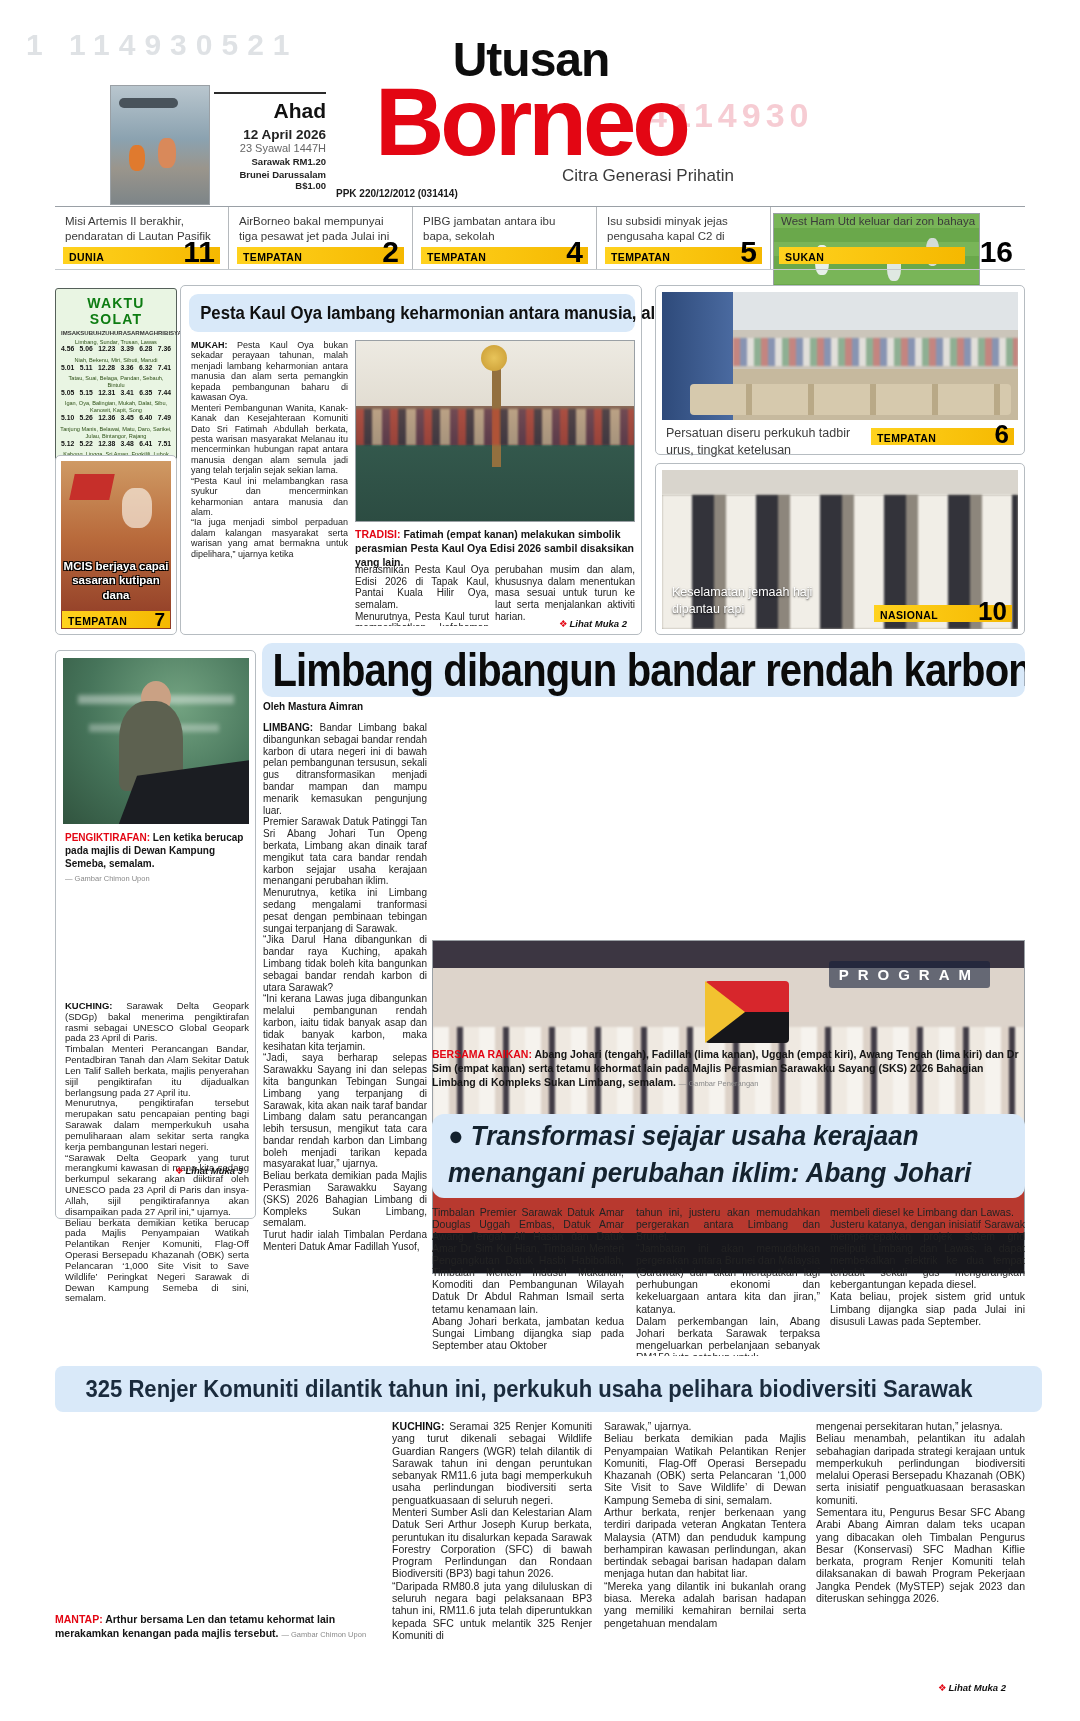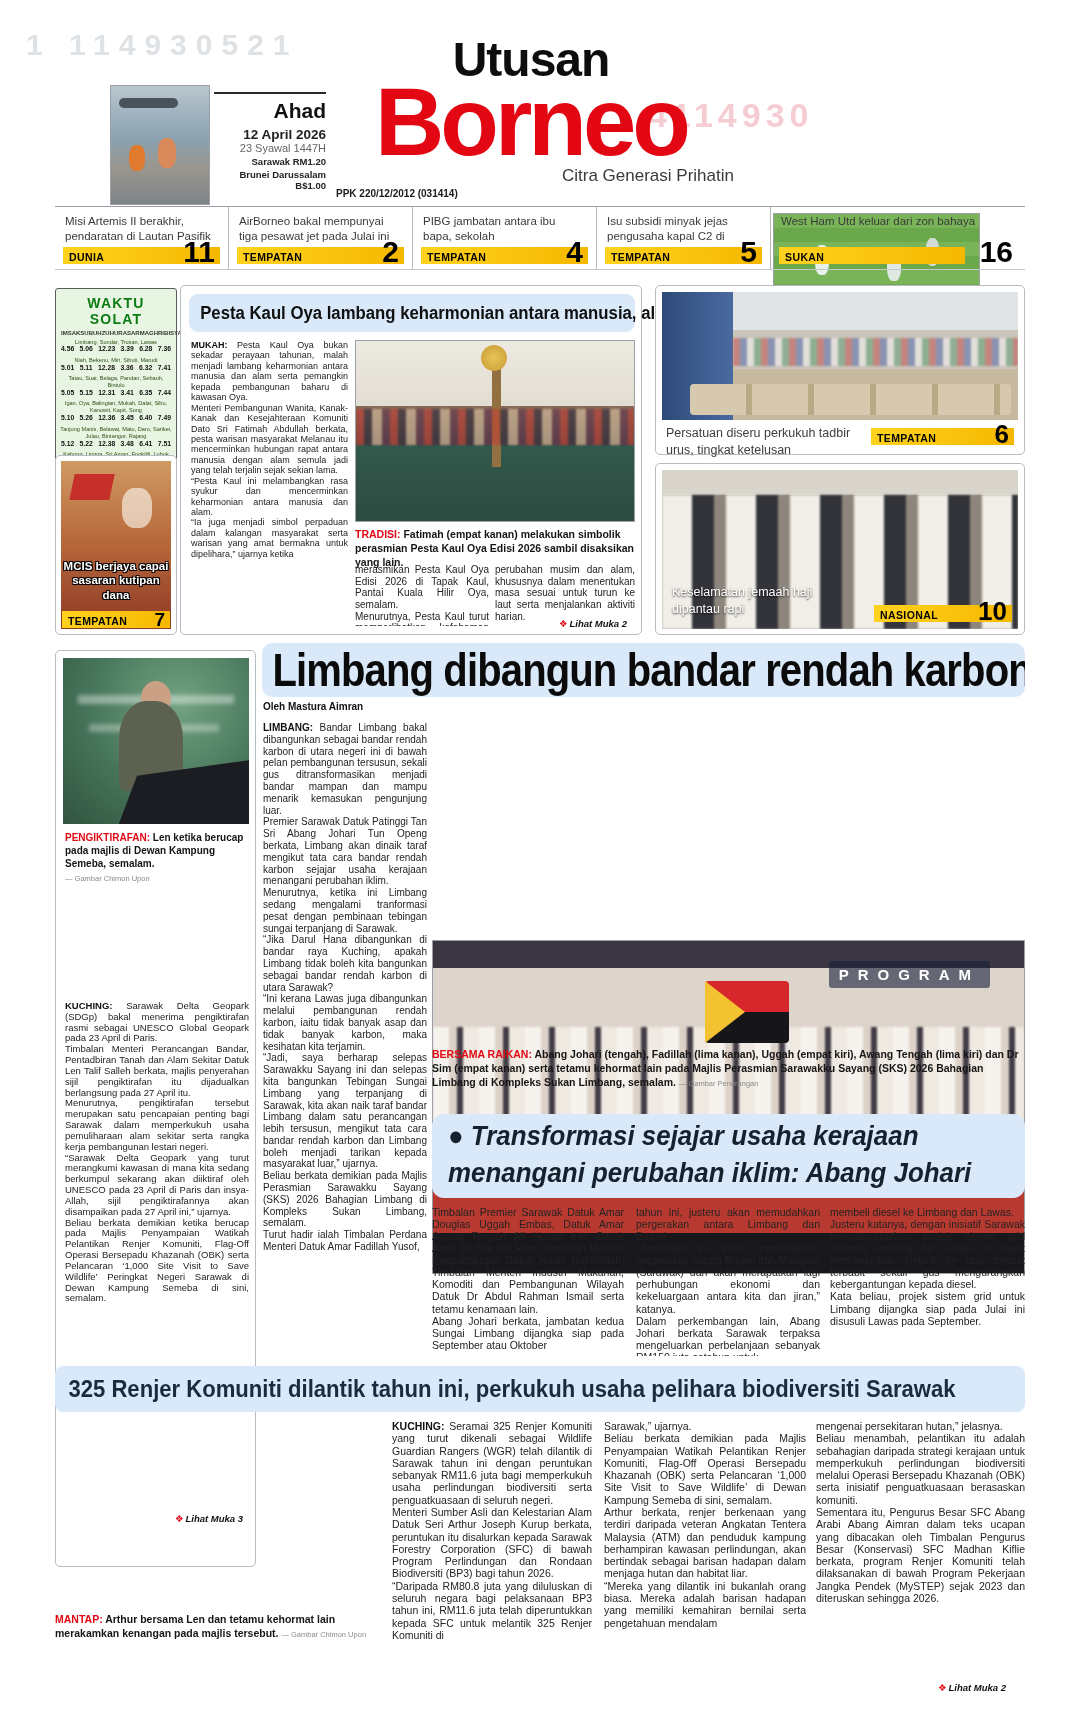--- a/index.html
+++ b/index.html
@@ -300,21 +300,21 @@
     <div class="abs photo ph-mcis" style="left:5px;top:5px;width:110px;height:168px;border:none;">
         <i class="fx1"></i>
         <i class="fx2"></i>
       </div>
     <div class="abs mcis-txt" style="left:7px;bottom:32px;width:106px;">MCIS berjaya capai sasaran kutipan dana</div>
     <div class="abs badge badge-sm" style="left:6px;right:6px;bottom:6px;"><span class="badge-label">TEMPATAN</span><span class="badge-num">7</span></div>
   </div>
 
   <div class="abs main-hl" style="left:262px;top:643px;width:763px;height:54px;"><span>Limbang dibangun bandar rendah karbon</span></div>
 
-  <div class="box" style="left:55px;top:650px;width:201px;height:917px;">
+  <div class="box" style="left:55px;top:650px;width:201px;height:569px;">
     <div class="abs photo ph-len" style="left:7px;top:7px;width:186px;height:166px;border:none;">
         <i class="fx1"></i>
         <i class="fx2"></i>
         <i class="head"></i>
         <i class="fig"></i>
         <i class="podium"></i>
       </div>
     <div class="abs cap" style="left:9px;top:180px;width:184px;font-size:10px;"><span class="lead">PENGIKTIRAFAN:</span> <span>Len ketika berucap pada majlis di Dewan Kampung Semeba, semalam.</span><br><span class="credit">— Gambar Chimon Upon</span></div>
     <div class="abs body prewrap jc" style="left:9px;top:350px;width:184px;height:300px;font-size:9.5px;line-height:1.14;"><b class="dl">KUCHING:</b> <span>Sarawak Delta Geopark (SDGp) bakal menerima pengiktirafan rasmi sebagai UNESCO Global Geopark pada 23 April di Paris.</span><br><span>Timbalan Menteri Perancangan Bandar, Pentadbiran Tanah dan Alam Sekitar Datuk Len Talif Salleh berkata, majlis penyerahan sijil pengiktirafan itu dijadualkan berlangsung pada 27 April itu.
 Menurutnya, pengiktirafan tersebut merupakan satu pencapaian penting bagi Sarawak dalam memperkukuh usaha pemuliharaan alam sekitar serta rangka kerja pembangunan lestari negeri.
@@ -347,21 +347,21 @@
 
   <div class="abs body prewrap jc" style="left:432px;top:1206px;width:192px;height:150px;font-size:10.5px;line-height:1.15;">Timbalan Premier Sarawak Datuk Amar Douglas Uggah Embas, Datuk Amar Awang Tengah Ali Hasan dan Datuk Amar Dr Sim Kui Hian, Timbalan Menteri Pengangkutan Datuk Hasbi Habibollah, Timbalan Menteri Industri Makanan, Komoditi dan Pembangunan Wilayah Datuk Dr Abdul Rahman Ismail serta tetamu kenamaan lain.
 Abang Johari berkata, jambatan kedua Sungai Limbang dijangka siap pada September atau Oktober</div>
   <div class="abs body prewrap jc" style="left:636px;top:1206px;width:184px;height:150px;font-size:10.5px;line-height:1.15;">tahun ini, justeru akan memudahkan pergerakan antara Limbang dan Brunei.
 “Jambatan ini akan memudahkan pergerakan antara Brunei dan Malaysia (Sarawak) dan akan merapatkan lagi perhubungan ekonomi dan kekeluargaan antara kita dan jiran,” katanya.
 Dalam perkembangan lain, Abang Johari berkata Sarawak terpaksa mengeluarkan perbelanjaan sebanyak RM150 juta setahun untuk</div>
   <div class="abs body prewrap jc" style="left:830px;top:1206px;width:195px;height:150px;font-size:10.5px;line-height:1.15;">membeli diesel ke Limbang dan Lawas.
 Justeru katanya, dengan inisiatif Sarawak mempercepatkan projek sistem grid meliputi Limbang dan Lawas, ia dapat membekalkan elektrik ke dua tempat terbabit sekali gus mengurangkan kebergantungan kepada diesel.
 Kata beliau, projek sistem grid untuk Limbang dijangka siap pada Julai ini disusuli Lawas pada September.</div>
 
-  <div class="abs renjer-hl" style="left:55px;top:1366px;width:970px;height:46px;"><span>325 Renjer Komuniti dilantik tahun ini, perkukuh usaha pelihara biodiversiti Sarawak</span></div>
+  <div class="abs renjer-hl" style="left:55px;top:1366px;width:970px;height:46px;padding-left:17px;"><span>325 Renjer Komuniti dilantik tahun ini, perkukuh usaha pelihara biodiversiti Sarawak</span></div>
 
   <div class="abs cap" style="left:55px;top:1613px;width:330px;"><span class="lead">MANTAP:</span> <span>Arthur bersama Len dan tetamu kehormat lain merakamkan kenangan pada majlis tersebut.</span> <span class="credit">— Gambar Chimon Upon</span></div>
 
   <div class="abs body prewrap jc" style="left:392px;top:1420px;width:200px;height:274px;font-size:10.5px;line-height:1.17;"><b class="dl">KUCHING:</b> <span>Seramai 325 Renjer Komuniti yang turut dikenali sebagai Wildlife Guardian Rangers (WGR) telah dilantik di Sarawak tahun ini dengan peruntukan sebanyak RM11.6 juta bagi memperkukuh usaha perlindungan biodiversiti serta penguatkuasaan di seluruh negeri.</span><br><span>Menteri Sumber Asli dan Kelestarian Alam Datuk Seri Arthur Joseph Kurup berkata, peruntukan itu disalurkan kepada Sarawak Forestry Corporation (SFC) di bawah Program Perlindungan dan Rondaan Biodiversiti (BP3) bagi tahun 2026.
 “Daripada RM80.8 juta yang diluluskan di seluruh negara bagi pelaksanaan BP3 tahun ini, RM11.6 juta telah diperuntukkan kepada SFC untuk melantik 325 Renjer Komuniti di</span></div>
   <div class="ab
 
 s"></div>
   <div class="abs body prewrap jc" style="left:604px;top:1420px;width:202px;height:274px;font-size:10.5px;line-height:1.17;">Sarawak,” ujarnya.
 Beliau berkata demikian pada Majlis Penyampaian Watikah Pelantikan Renjer Komuniti, Flag-Off Operasi Bersepadu Khazanah (OBK) serta Pelancaran ‘1,000 Site Visit to Save Wildlife’ di Dewan Kampung Semeba di sini, semalam.

